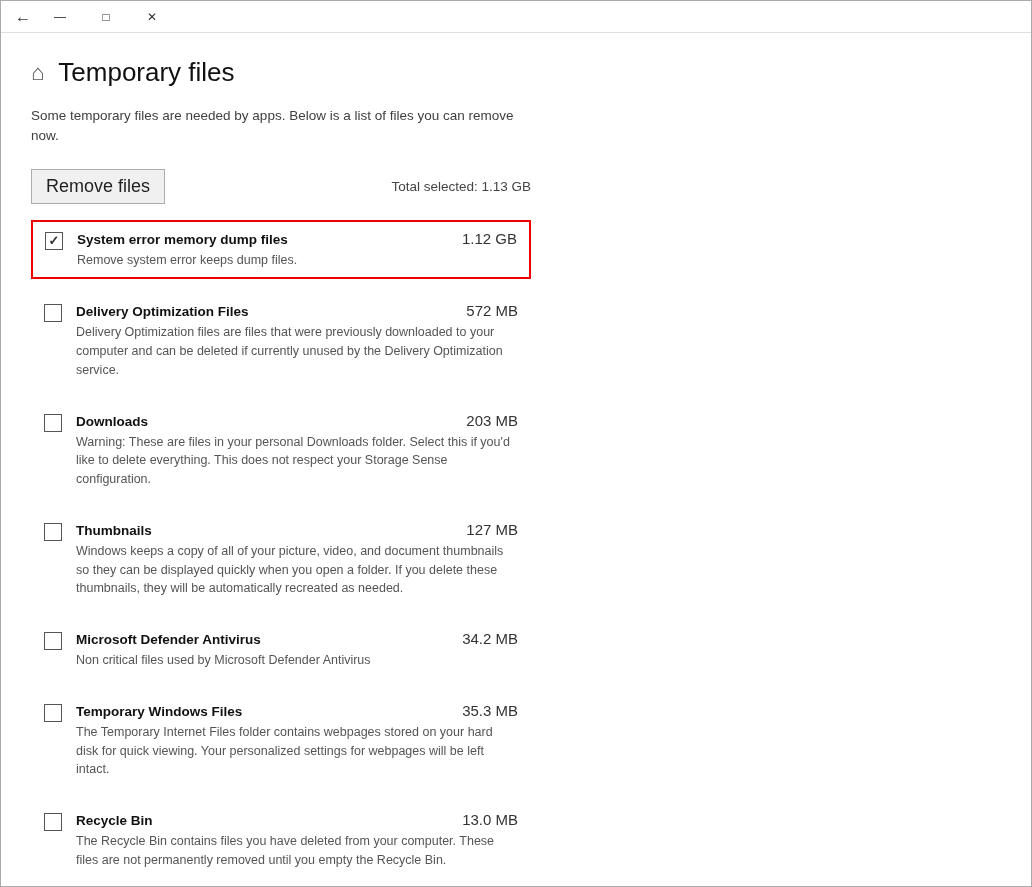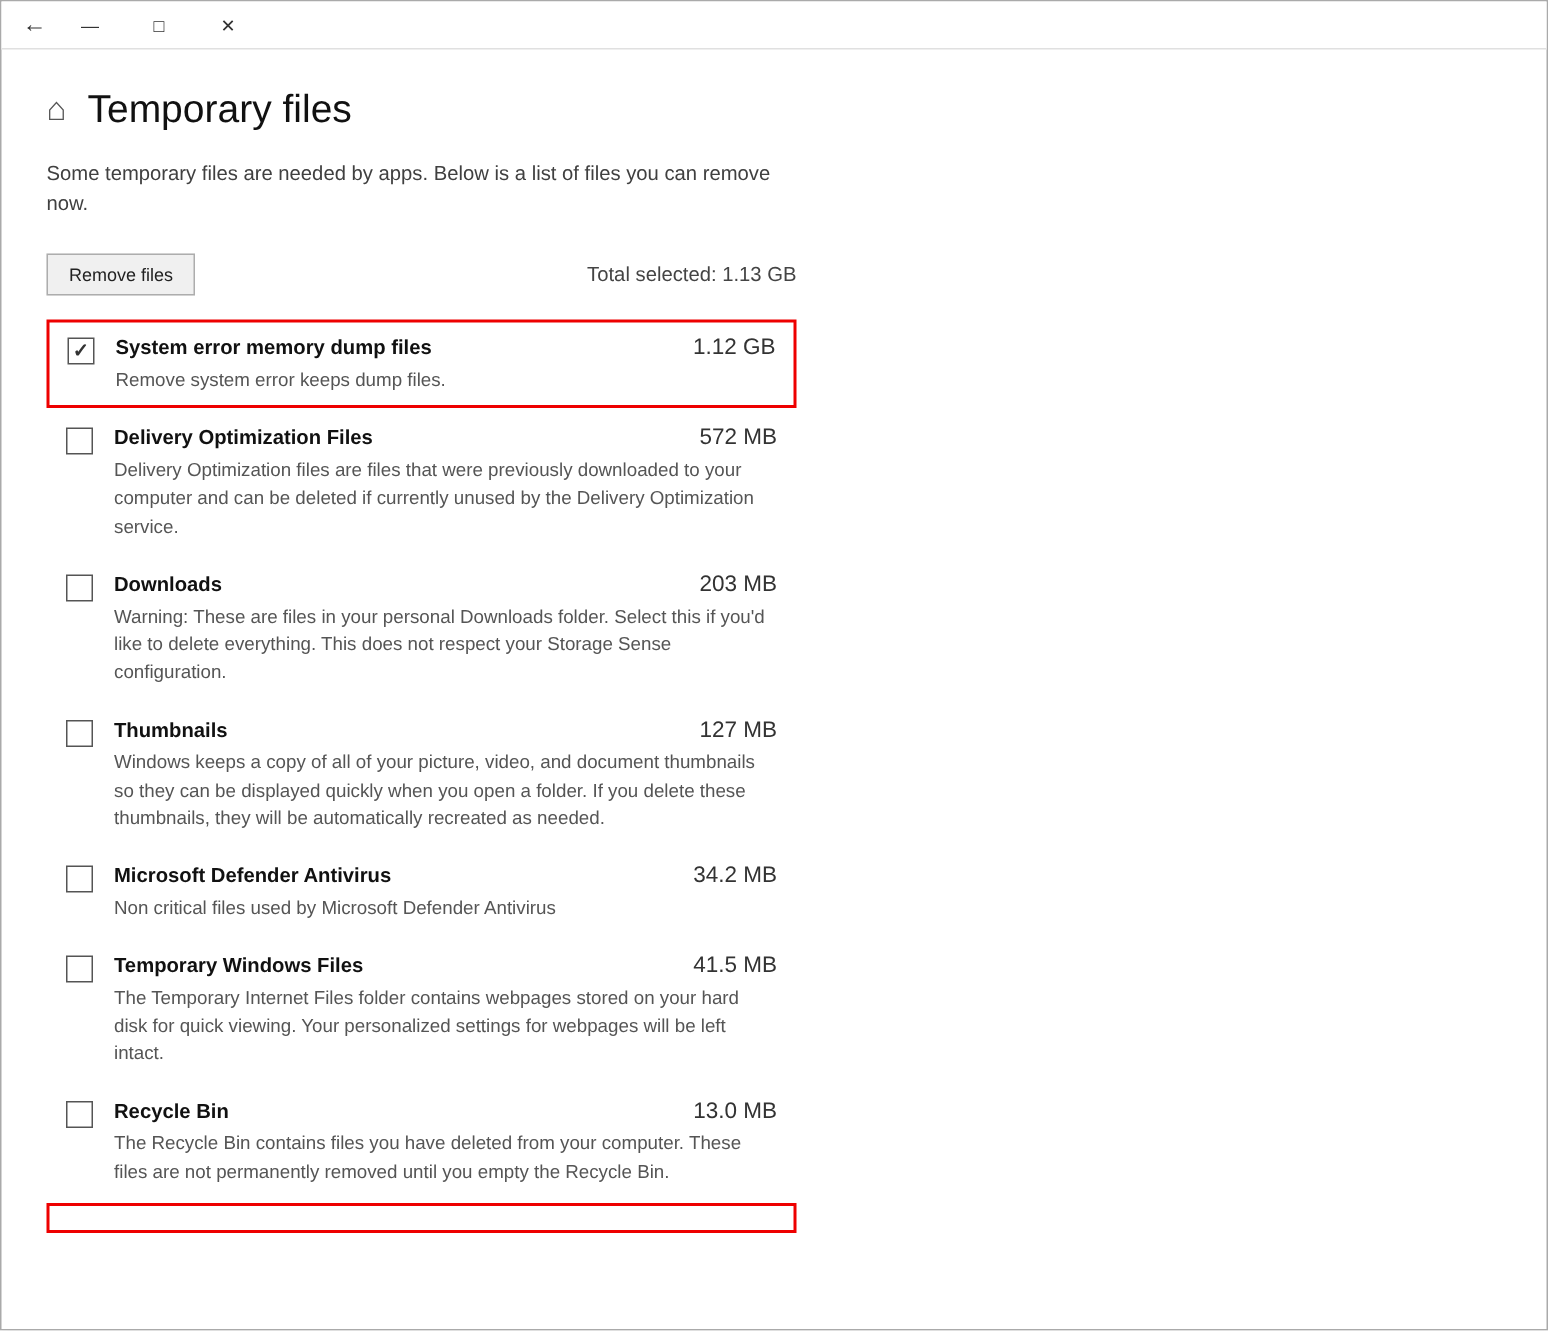--- a/index.html
+++ b/index.html
@@ -94,39 +94,39 @@
       display: flex;
       align-items: center;
       justify-content: space-between;
       margin-bottom: 16px;
       max-width: 500px;
     }
     .remove-btn {
       background: #f0f0f0;
       border: 1px solid #adadad;
       padding: 6px 14px;
-      font-size: 12px;
+      font-size: 18px;
       cursor: pointer;
       color: #222;
     }
     .total-selected {
       font-size: 13.5px;
       color: #444;
     }
 
     
     .file-list {
       max-width: 500px;
     }
     .file-item {
       display: flex;
       align-items: flex-start;
       padding: 8px 12px;
       border: 1px solid transparent;
-      margin-bottom: 2px;
+      margin-bottom: 14px;
     }
     .file-item.highlighted {
       border: 2px solid #e00;
       background: #fff;
     }
     .file-item-checkbox {
       width: 18px;
       height: 18px;
       min-width: 18px;
       border: 1px solid #555;
@@ -250,21 +250,21 @@
               <span class="file-item-size">34.2 MB</span>
             </div>
             <div class="file-item-desc">Non critical files used by Microsoft Defender Antivirus</div>
           </div>
         </div>
         <div class="file-item">
           <div class="file-item-checkbox"></div>
           <div class="file-item-info">
             <div class="file-item-header">
               <span class="file-item-name">Temporary Windows Files</span>
-              <span class="file-item-size">41.5 MB</span>
+              <span class="file-item-size">35.3 MB</span>
             </div>
             <div class="file-item-desc">The Temporary Internet Files folder contains webpages stored on your hard disk for quick viewing. Your personalized settings for webpages will be left intact.</div>
           </div>
         </div>
         <div class="file-item">
           <div class="file-item-checkbox"></div>
           <div class="file-item-info">
             <div class="file-item-header">
               <span class="file-item-name">Recycle Bin</span>
               <span class="file-item-size">13.0 MB</span>

